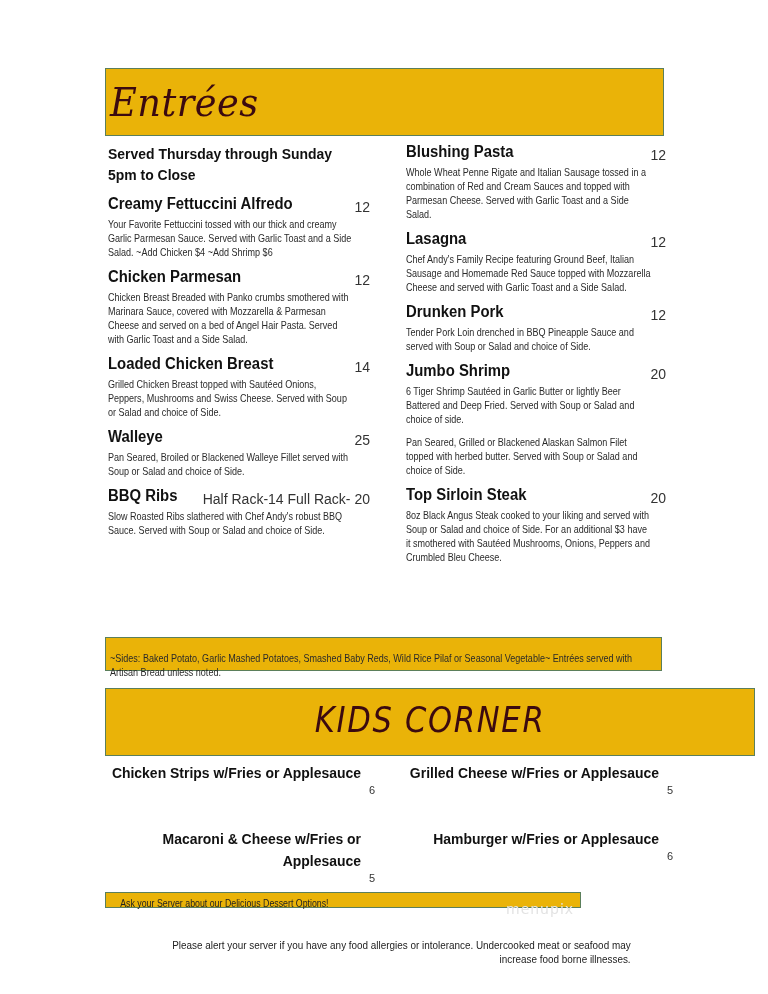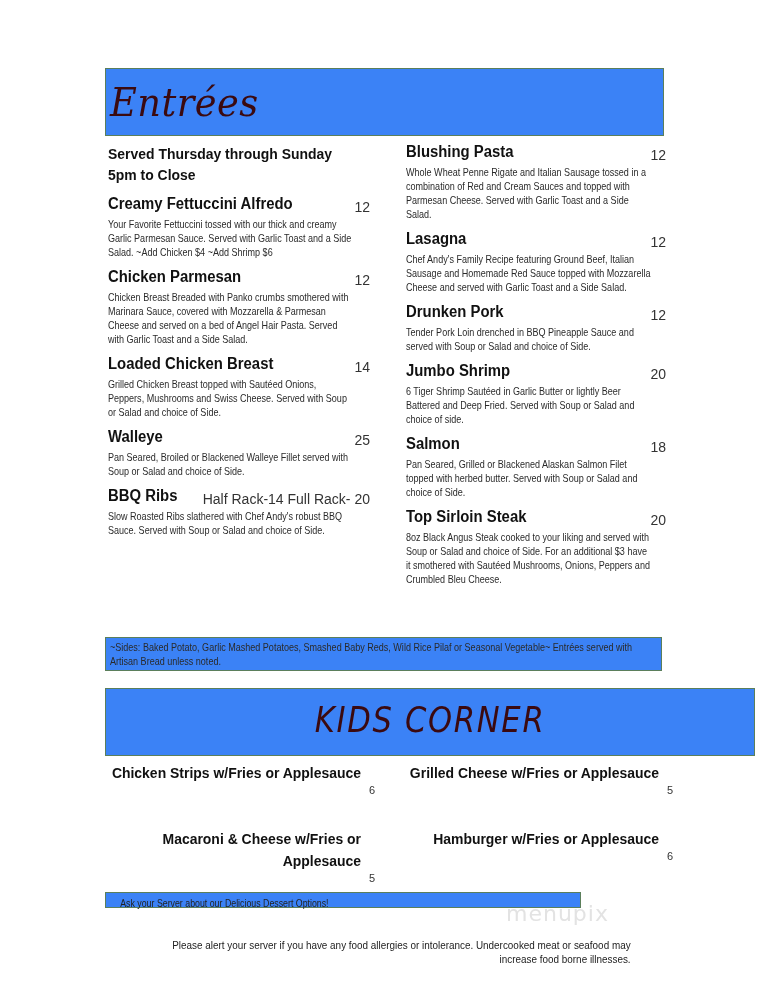--- a/index.html
+++ b/index.html
@@ -1,19 +1,19 @@
 <!DOCTYPE html>
 <html><head>
   <meta charset="utf-8">
   <style>
     * { box-sizing: border-box; margin: 0; padding: 0; }
     html, body { width: 768px; height: 994px; background: #ffffff; overflow: hidden; }
     body { position: relative; font-family: "Liberation Sans", "DejaVu Sans", sans-serif; color: #1a1a1a; }
 
-    .box { position: absolute; border: 1px solid #5b7f5b; background: #3b82f6; }
+    .box { position: absolute; border: 1px solid #5b7f5b; background: #eab308; }
 
     #title-box { left: 105px; top: 68px; width: 559px; height: 68px; }
     #title-box .title {
       position: absolute; left: 4px; top: 10px;
       font-family: "DejaVu Serif", serif; font-style: italic;
       font-size: 40px; color: #3b0a10; letter-spacing: 0.5px;
       transform: scaleX(0.92); transform-origin: left center;
     }
 
     .col { position: absolute; top: 143px; }
@@ -33,21 +33,21 @@
     }
     .item-price {
       position: absolute; right: -6px; top: 4px; font-size: 14px; color: #333;
       white-space: nowrap;
     }
     .item-desc {
       font-size: 10.5px; line-height: 14px; color: #2a2a2a;
       width: 285px; transform: scaleX(0.86); transform-origin: left top;
     }
 
-    #sides-box { left: 105px; top: 637px; width: 557px; height: 34px; padding: 2px 4px; }
+    #sides-box { left: 105px; top: 637px; width: 557px; height: 34px; padding: 13px 4px; }
     #sides-box .text { font-size: 10.5px; line-height: 14px; color: #2a2a2a; width: 640px; transform: scaleX(0.86); transform-origin: left top; }
 
     #kids-box { left: 105px; top: 688px; width: 650px; height: 68px; }
     #kids-box .kids-title {
       position: absolute; left: 0; right: 0; top: 10px; text-align: center;
       font-family: "DejaVu Sans", sans-serif; font-size: 36px; color: #3b0a10;
       letter-spacing: 2px; font-style: italic; transform: scaleX(0.85);
     }
 
     .kid { position: absolute; text-align: right; width: 280px; }
@@ -57,21 +57,21 @@
     #kid-1 { left: 393px; top: 762px; }
     #kid-2 { left: 95px; top: 828px; }
     #kid-3 { left: 393px; top: 828px; }
 
     #dessert-box { left: 105px; top: 892px; width: 476px; height: 16px; text-align: left; }
     #dessert-box .text { font-size: 10px; line-height: 14px; color: #222; display: inline-block; transform: scaleX(0.88); }
 
     #allergy { position: absolute; left: 110px; top: 938px; width: 548px; text-align: right; font-size: 11px; line-height: 14px; color: #222; }
     #allergy span { display: inline-block; transform: scaleX(0.9); }
 
-    #watermark { position: absolute; left: 506px; top: 901px; font-size: 22px; color: #e3e3e3; letter-spacing: 1px; font-family: "DejaVu Sans", sans-serif; }
+    #watermark { position: absolute; left: 506px; top: 901px; font-size: 14px; color: #e3e3e3; letter-spacing: 1px; font-family: "DejaVu Sans", sans-serif; }
   </style>
 </head>
 <body>
 
 <div class="box" id="title-box">
   <div class="title">Entrées</div>
 </div>
 
 <div class="col" id="col-left">
   <div class="served-note">Served Thursday through Sunday 5pm to Close</div>
@@ -144,24 +144,20 @@
 
   <div class="item">
     <div class="item-head">
       <span class="item-name">Jumbo Shrimp</span>
       <span class="item-price">20</span>
     </div>
     <div class="item-desc">6 Tiger Shrimp Sautéed in Garlic Butter or lightly Beer Battered and Deep Fried.  Served with Soup or Salad and choice of side.</div>
   </div>
 
   <div class="item">
-    <div class="item-head">
-      <span class="item-name">Salmon</span>
-      <span class="item-price">18</span>
-    </div>
     <div class="item-desc">Pan Seared, Grilled or Blackened Alaskan Salmon Filet topped with herbed butter. Served with Soup or Salad and choice of Side.</div>
   </div>
 
   <div class="item">
     <div class="item-head">
       <span class="item-name">Top Sirloin Steak</span>
       <span class="item-price">20</span>
     </div>
     <div class="item-desc">8oz Black Angus Steak cooked to your liking and served with Soup or Salad and choice of Side. For an additional $3 have it smothered with Sautéed Mushrooms, Onions, Peppers and Crumbled Bleu Cheese.</div>
   </div>

